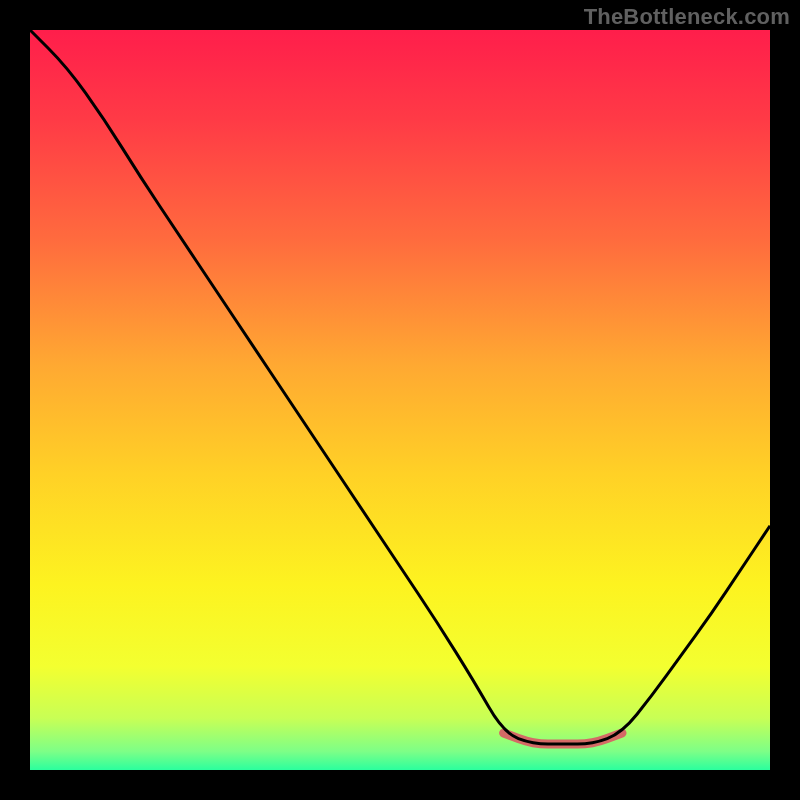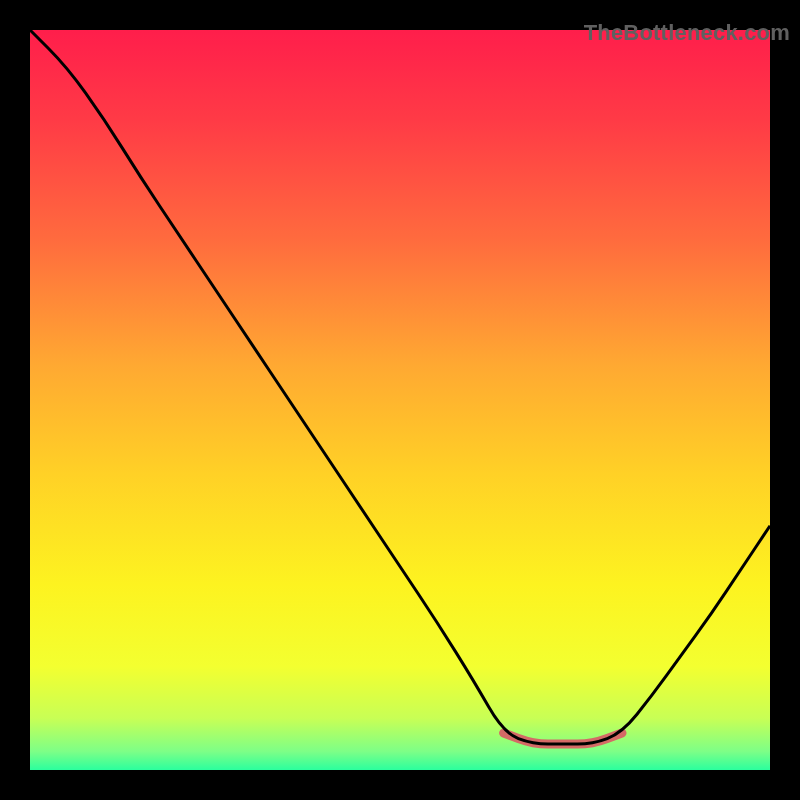--- a/index.html
+++ b/index.html
@@ -12,21 +12,21 @@
     overflow: hidden;
   }
   .frame {
     position: relative;
     width: 800px;
     height: 800px;
     background: #000;
   }
   .attribution {
     position: absolute;
-    top: 20px;
+    top: 4px;
     right: 10px;
     color: #606060;
     font-size: 22px;
     font-weight: 600;
     letter-spacing: 0.2px;
     z-index: 5;
   }
   .plot-wrap {
     position: absolute;
     left: 30px;

